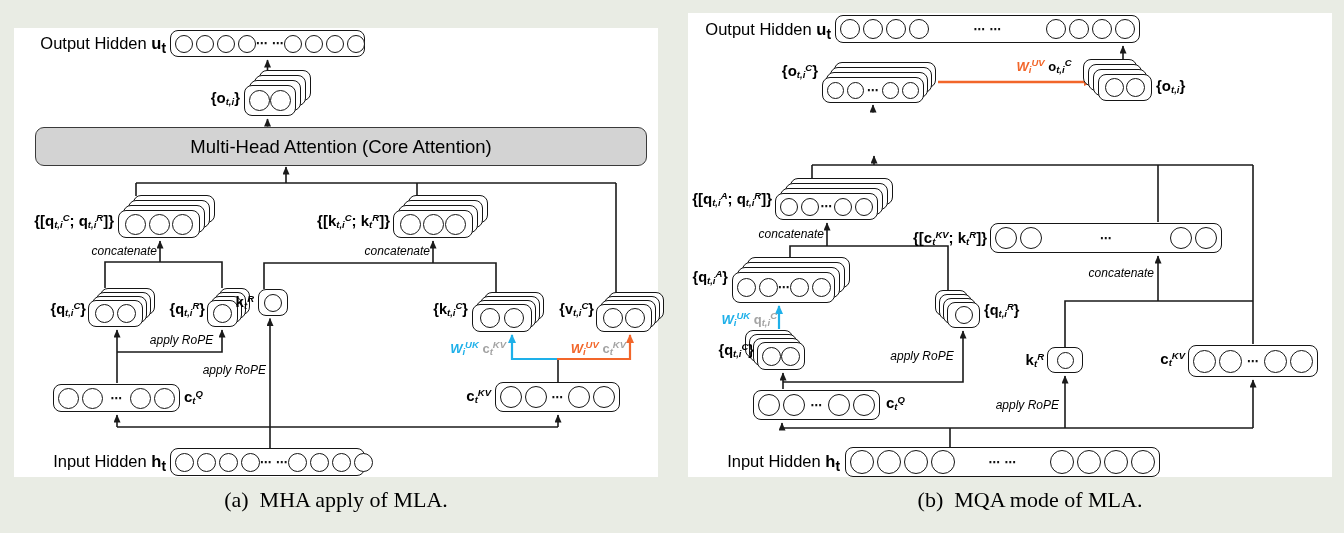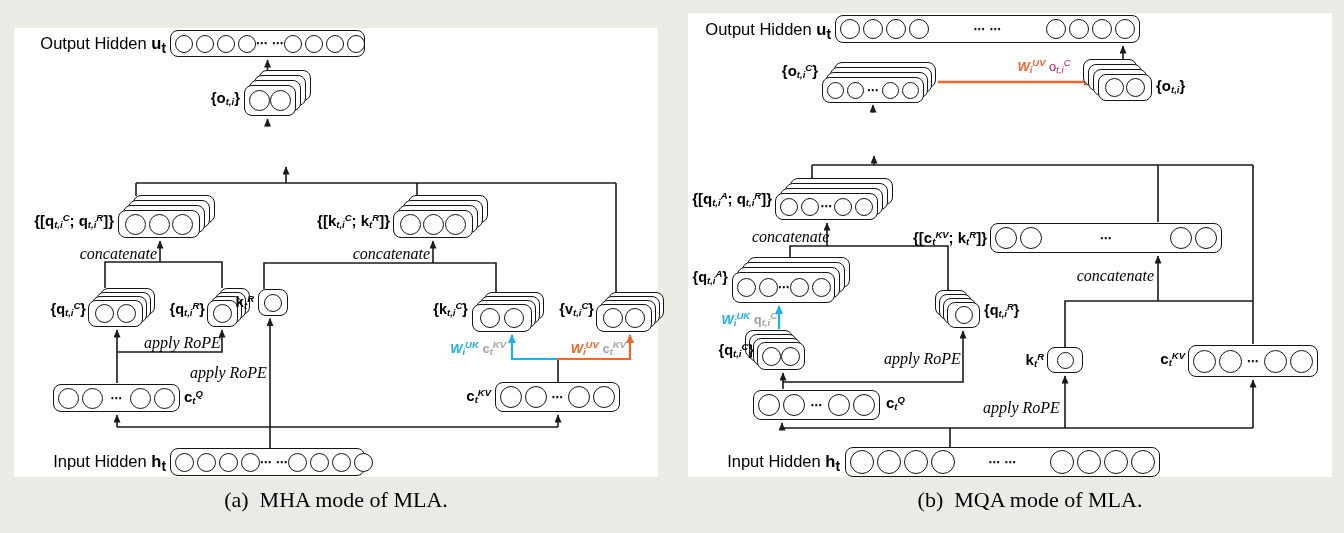--- a/index.html
+++ b/index.html
@@ -18,21 +18,21 @@
   .crow{position:absolute;left:0;top:0;right:0;bottom:0;display:flex;align-items:center;
         justify-content:space-evenly;padding:0 4px;}
   .crow.grp{justify-content:space-between;}
   .cg{display:flex;gap:3px;align-items:center;}
   .circ{border:1.5px solid #151515;border-radius:50%;background:#fff;flex:none;box-sizing:border-box;}
   .dots{font-weight:700;font-size:11px;color:#111;letter-spacing:1px;white-space:pre;}
   .lbl{position:absolute;z-index:3;white-space:nowrap;line-height:1.2;}
   .math{font-weight:700;font-size:15px;}
   .math sup,.math sub{font-size:9.5px;font-style:italic;}
   .math sup{vertical-align:0.5em;} .math sub{vertical-align:-0.25em;}
-  .it{font-style:italic;font-size:16px;font-family:Liberation Serif, serif;}
+  .it{font-style:italic;font-size:12px;}
   .bar{position:absolute;z-index:2;background:var(--bar);border:1.7px solid #3a3a3a;border-radius:9px;
        display:flex;align-items:center;justify-content:center;font-size:18.5px;color:#000;}
   .caption{position:absolute;z-index:3;font-family:"Liberation Serif","DejaVu Serif",serif;
            font-size:22px;text-align:center;white-space:pre;}
   .tr{text-align:right;} .tc{text-align:center;}
 </style>
 </head>
 <body>
 
 <div id="stage" style="background: rgb(233, 236, 228);">
@@ -91,20 +91,23 @@
       <path class="ln" d="M783,382 H963 V331" marker-end="url(#ab)"></path>
       <path class="ln-c" d="M779,329 V306" marker-end="url(#ac)"></path>
       <path class="ln" d="M950,447 V428"></path>
       <path class="ln" d="M782,428 H1253"></path>
       <path class="ln" d="M782,428 V423" marker-end="url(#ab)"></path>
       <path class="ln" d="M1065,428 V376" marker-end="url(#ab)"></path>
       <path class="ln" d="M1253,428 V380" marker-end="url(#ab)"></path>
     </g>
   </svg>
 
+  <div class="bar" style="left:35px;top:127px;width:610px;height:37px;">
+    <span>Multi-Head Attention (Core Attention)</span>
+  </div>
 
   <div class="stack" style="left:170px;top:30px;">
       <div class="card" style="left: 0px; top: 0px; width: 195px; height: 27px;">
         <div class="crow grp">
           <div class="cg">
             <div class="circ" style="height: 18px; width: 18px;"></div>
             <div class="circ" style="height: 18px; width: 18px;"></div>
             <div class="circ" style="height: 18px; width: 18px;"></div>
             <div class="circ" style="height: 18px; width: 18px;"></div>
           </div>
@@ -264,21 +267,21 @@
   <div class="lbl tc it" style="left:144px;top:333px;width:75px;">apply RoPE</div>
   <div class="lbl tr math" style="left:224px;top:293px;width:30px;"><span style="font-weight:700">k<sub>t</sub><sup>R</sup></span></div>
   <div class="lbl tr it" style="left:190px;top:363px;width:76px;">apply RoPE</div>
   <div class="lbl tr math" style="left:408px;top:300px;width:60px;font-size:14.5px;"><span style="font-weight:700">{k<sub>t,i</sub><sup>C</sup>}</span></div>
   <div class="lbl tr math" style="left:534px;top:300px;width:60px;font-size:14.5px;"><span style="font-weight:700">{v<sub>t,i</sub><sup>C</sup>}</span></div>
   <div class="lbl tr math" style="left:426px;top:339px;width:80px;font-size:13px;"><span style="color:#1eb0e9;font-style:italic;font-weight:700">W<sub>i</sub><sup>UK</sup></span><span style="color:#a3a3a3;font-weight:700"> c<sub>t</sub><sup>KV</sup></span></div>
   <div class="lbl tr math" style="left:546px;top:339px;width:80px;font-size:13px;"><span style="color:#f2662a;font-style:italic;font-weight:700">W<sub>i</sub><sup>UV</sup></span><span style="color:#a3a3a3;font-weight:700"> c<sub>t</sub><sup>KV</sup></span></div>
   <div class="lbl math" style="left:184px;top:388px;"><span style="font-weight:700">c<sub>t</sub><sup>Q</sup></span></div>
   <div class="lbl tr math" style="left:450px;top:387px;width:41px;"><span style="font-weight:700">c<sub>t</sub><sup>KV</sup></span></div>
   <div class="lbl tr" style="left:30px;top:452px;width:136px;font-size:16.5px;"><span style="font-weight:400">Input Hidden </span><span style="font-weight:700">h<sub>t</sub></span></div>
-  <div class="caption" style="left:36px;top:487px;width:600px;">(a)  MHA mode of MLA.</div>
+  <div class="caption" style="left:36px;top:487px;width:600px;">(a)  MHA apply of MLA.</div>
 
 
   <div class="stack" style="left:835px;top:15px;">
       <div class="card" style="left: 0px; top: 0px; width: 305px; height: 28px;">
         <div class="crow grp">
           <div class="cg">
             <div class="circ" style="height: 20px; width: 20px;"></div>
             <div class="circ" style="height: 20px; width: 20px;"></div>
             <div class="circ" style="height: 20px; width: 20px;"></div>
             <div class="circ" style="height: 20px; width: 20px;"></div>
@@ -446,21 +449,21 @@
             <div class="circ" style="height: 24px; width: 24px;"></div>
             <div class="circ" style="height: 24px; width: 24px;"></div>
             <div class="circ" style="height: 24px; width: 24px;"></div>
           </div>
         </div>
       </div>
     </div>
 
   <div class="lbl tr" style="left:685px;top:20px;width:146px;font-size:16.5px;"><span style="font-weight:400">Output Hidden </span><span style="font-weight:700">u<sub>t</sub></span></div>
   <div class="lbl tr math" style="left:758px;top:62px;width:60px;"><span style="font-weight:700">{o<sub>t,i</sub><sup>C</sup>}</span></div>
-  <div class="lbl tc math" style="left:1000px;top:57px;width:88px;font-size:13px;"><span style="color:#f2662a;font-style:italic;font-weight:700">W<sub>i</sub><sup>UV</sup></span><span style="color:#be185d;font-weight:400"> o<sub>t,i</sub><sup>C</sup></span></div>
+  <div class="lbl tc math" style="left:1000px;top:57px;width:88px;font-size:13px;"><span style="color:#f2662a;font-style:italic;font-weight:700">W<sub>i</sub><sup>UV</sup></span><span style="color:#000000;font-weight:700"> o<sub>t,i</sub><sup>C</sup></span></div>
   <div class="lbl math" style="left:1156px;top:77px;width:55px;"><span style="font-weight:700">{o<sub>t,i</sub>}</span></div>
   <div class="lbl tr math" style="left:676px;top:190px;width:96px;"><span style="font-weight:700">{[q<sub>t,i</sub><sup>A</sup>; q<sub>t,i</sub><sup>R</sup>]}</span></div>
   <div class="lbl tr it" style="left:752px;top:227px;width:72px;">concatenate</div>
   <div class="lbl tr math" style="left:678px;top:268px;width:50px;font-size:14.5px;"><span style="font-weight:700">{q<sub>t,i</sub><sup>A</sup>}</span></div>
   <div class="lbl tr math" style="left:697px;top:310px;width:80px;font-size:13px;"><span style="color:#1eb0e9;font-style:italic;font-weight:700">W<sub>i</sub><sup>UK</sup></span><span style="color:#a3a3a3;font-weight:700"> q<sub>t,i</sub><sup>C</sup></span></div>
   <div class="lbl tr math" style="left:694px;top:341px;width:60px;font-size:14.5px;"><span style="font-weight:700">{q<sub>t,i</sub><sup>C</sup>}</span></div>
   <div class="lbl tc it" style="left:884px;top:349px;width:76px;">apply RoPE</div>
   <div class="lbl math" style="left:984px;top:301px;width:55px;font-size:14.5px;"><span style="font-weight:700">{q<sub>t,i</sub><sup>R</sup>}</span></div>
   <div class="lbl tr math" style="left:887px;top:229px;width:100px;"><span style="font-weight:700">{[c<sub>t</sub><sup>KV</sup>; k<sub>t</sub><sup>R</sup>]}</span></div>
   <div class="lbl tr it" style="left:1070px;top:266px;width:84px;">concatenate</div>

